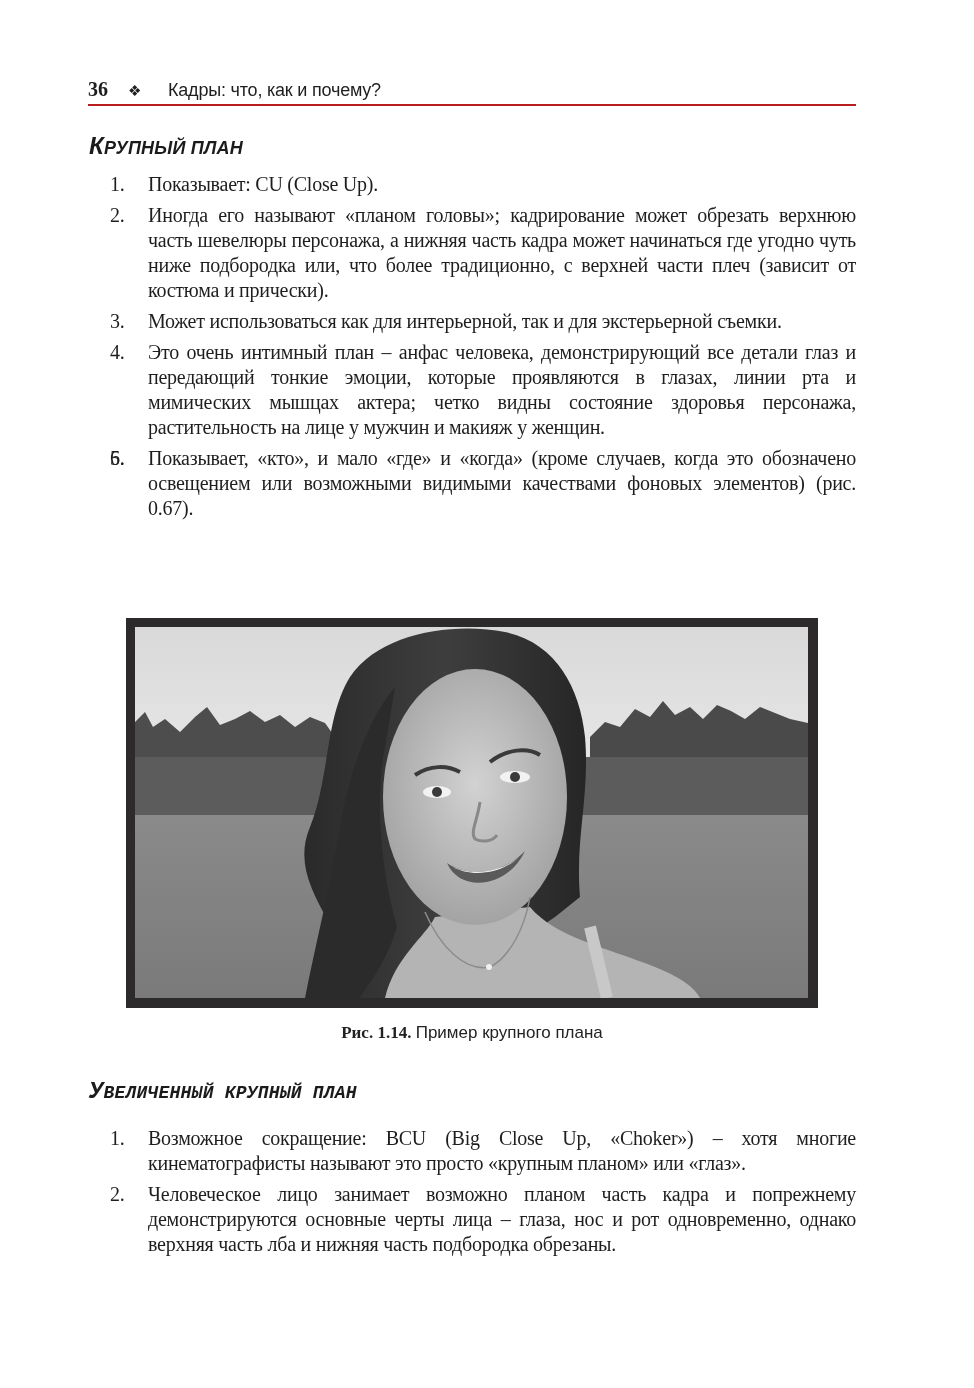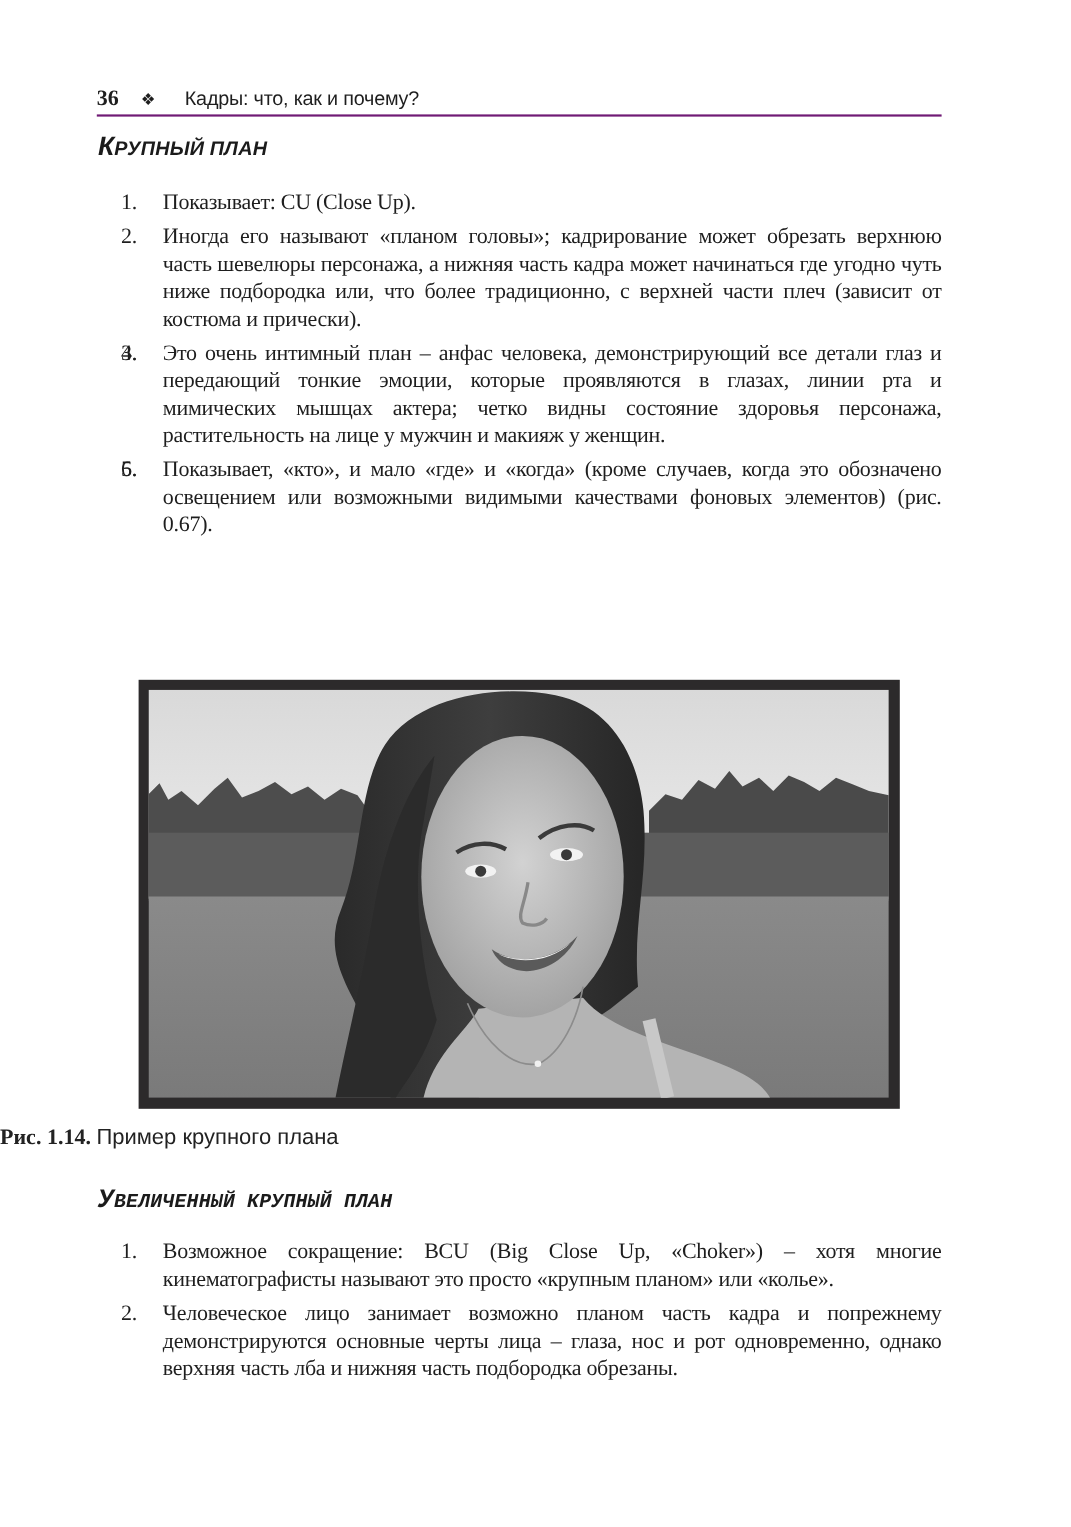--- a/index.html
+++ b/index.html
@@ -3,21 +3,21 @@
   <meta charset="utf-8">
   <style>
     html, body { margin: 0; padding: 0; background: #ffffff; }
     body {
       width: 974px; height: 1388px; position: relative; overflow: hidden;
       color: #1e1e1e;
       font-family: "Liberation Serif", "DejaVu Serif", serif;
     }
     .running-head {
       position: absolute; left: 88px; top: 74px; width: 768px; height: 30px;
-      border-bottom: 2px solid #701a75;
+      border-bottom: 2px solid #b91c1c;
       font-family: "Liberation Sans", "DejaVu Sans", sans-serif;
       font-size: 18px; line-height: 30px;
     }
     .running-head .page-num {
       font-family: "Liberation Serif", "DejaVu Serif", serif;
       font-weight: bold; font-size: 20px; display: inline-block; width: 40px;
     }
     .running-head .orn { display: inline-block; width: 40px; font-size: 15px; text-align: left; }
     .running-head .title { letter-spacing: -0.2px; }
 
@@ -37,39 +37,39 @@
     ol.items li { position: relative; padding-left: 38px; text-align: justify; margin-bottom: 6px; }
     ol.items li .num { position: absolute; left: 0; top: 0; }
 
     .figure-frame {
       position: absolute; left: 126px; top: 618px; width: 692px; height: 390px;
       background: #2c2a2b; box-sizing: border-box; padding: 9px 10px 10px 9px;
     }
     .figure-frame svg { display: block; width: 673px; height: 371px; }
 
     .caption {
-      position: absolute; left: 0; width: 944px; top: 1023px; 
-      font-size: 20px; color: #222;
+      position: absolute; left: 0; width: 944px; top: 1023px; text-align: center;
+      font-size: 17px; color: #222;
     }
     .caption .cap-label { font-family: "Liberation Serif", "DejaVu Serif", serif; font-weight: bold; }
     .caption .cap-text { font-family: "Liberation Sans", "DejaVu Sans", sans-serif; }
   </style>
 </head>
 <body>
 
 <div class="running-head">
   <span class="page-num">36</span><span class="orn">❖</span><span class="title">Кадры: что, как и почему?</span>
 </div>
 
-<h2 class="section-title" style="top:120px;margin:0;"><span class="big">К</span><span>РУПНЫЙ ПЛАН</span></h2>
+<h2 class="section-title" style="top:132px;margin:0;"><span class="big">К</span><span>РУПНЫЙ ПЛАН</span></h2>
 
 <ol class="items" style="top:172px;">
   <li><span class="num">1.</span><span>Показывает: CU (Close Up).</span></li>
   <li><span class="num">2.</span><span>Иногда его называют «планом головы»; кадрирование может обрезать верхнюю часть шевелюры персонажа, а нижняя часть кадра может начинаться где угодно чуть ниже подбородка или, что более традиционно, с верхней части плеч (зависит от костюма и прически).</span></li>
-  <li><span class="num">3.</span></li>
+  <li><span class="num">3.</span><span>Может использоваться как для интерьерной, так и для экстерьерной съемки.</span></li>
   <li><span class="num">4.</span><span>Это очень интимный план – анфас человека, демонстрирующий все детали глаз и передающий тонкие эмоции, которые проявляются в глазах, линии рта и мимических мышцах актера; четко видны состояние здоровья персонажа, растительность на лице у мужчин и макияж у женщин.</span></li>
   <li><span class="num">5.</span></li>
   <li><span class="num">6.</span><span>Показывает, «кто», и мало «где» и «когда» (кроме случаев, когда это обозначено освещением или возможными видимыми качествами фоновых элементов) (рис. 0.67).</span></li>
 </ol>
 
 <div class="figure-frame">
   <svg viewBox="0 0 673 371" role="img" aria-label="Черно-белая фотография: улыбающаяся девушка с длинными темными волосами на фоне поля и леса">
     <defs>
       <linearGradient id="sky" x1="0" y1="0" x2="0" y2="1">
         <stop offset="0" stop-color="#d9d9d9"></stop>
@@ -127,15 +127,15 @@
 </div>
 
 <div class="caption">
   <span class="cap-label">Рис. 1.14.</span>
   <span class="cap-text">Пример крупного плана</span>
 </div>
 
 <h2 class="section-title" style="top:1078px;margin:0;font-family:Liberation Mono, monospace;"><span class="big">У</span><span>ВЕЛИЧЕННЫЙ КРУПНЫЙ ПЛАН</span></h2>
 
 <ol class="items" style="top:1126px;">
-  <li><span class="num">1.</span><span>Возможное сокращение: BCU (Big Close Up, «Choker») – хотя многие кинематографисты называют это просто «крупным планом» или «колье».</span></li>
+  <li><span class="num">1.</span><span>Возможное сокращение: BCU (Big Close Up, «Choker») – хотя многие кинематографисты называют это просто «крупным планом» или «глаз».</span></li>
   <li><span class="num">2.</span><span>Человеческое лицо занимает возможно планом часть кадра и попрежнему демонстрируются основные черты лица – глаза, нос и рот одновременно, однако верхняя часть лба и нижняя часть подбородка обрезаны.</span></li>
 </ol>
 
 </body></html>

